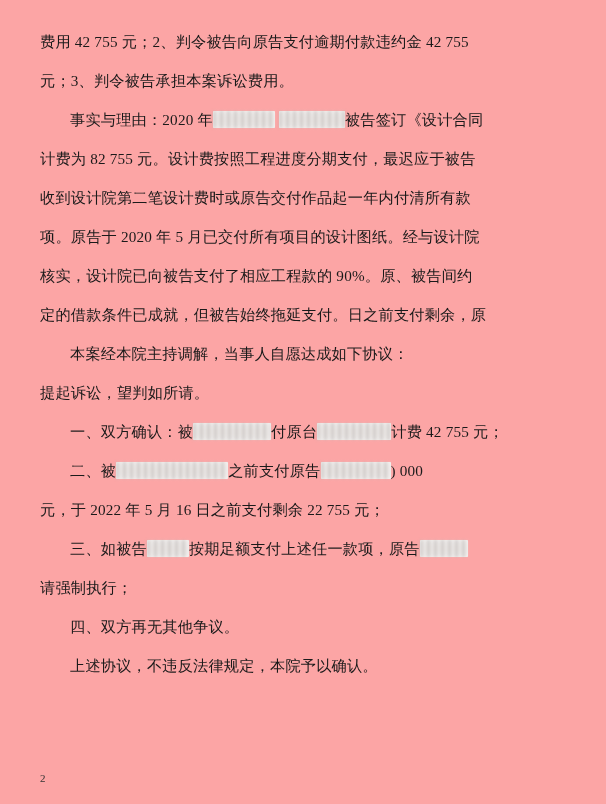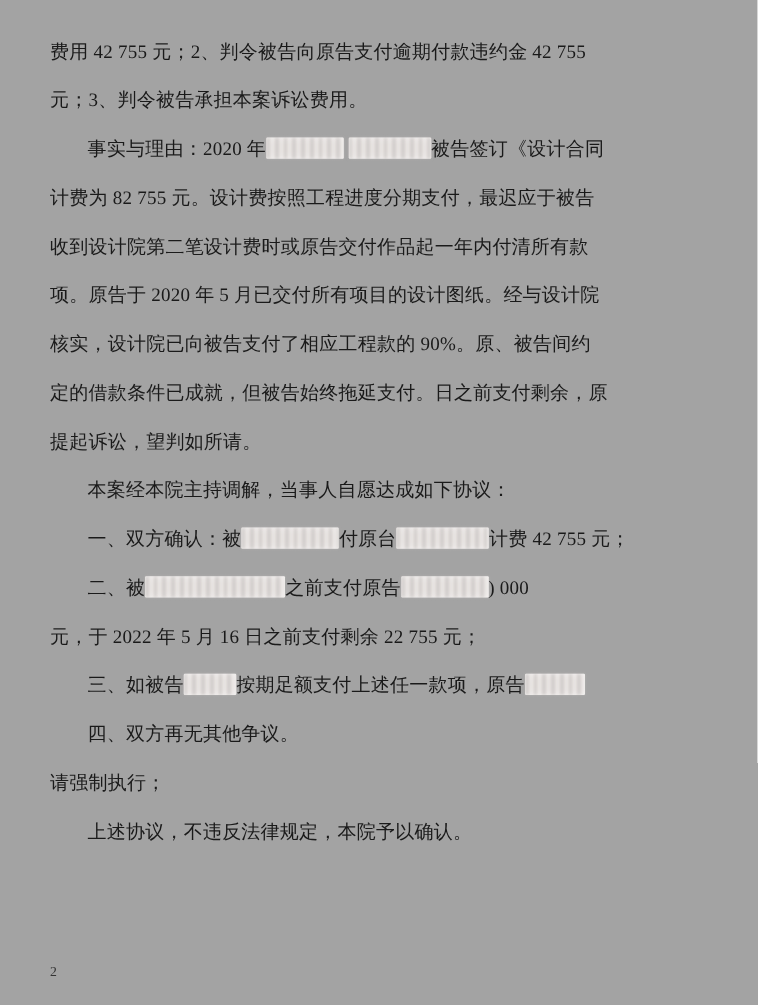--- a/index.html
+++ b/index.html
@@ -11,21 +11,21 @@
     width: 606px;
     height: 804px;
     position: relative;
     overflow: hidden;
     font-family: "Liberation Serif", "DejaVu Serif", serif;
     color: #1a1a1a;
   }
   .page {
     position: absolute;
     inset: 0;
-    background: #a3a3a3;
+    background: #fca5a5;
     padding: 22px 34px 0 40px;
     box-sizing: border-box;
   }
   .para {
     font-size: 15.2px;
     line-height: 39px;
     text-align: justify;
     text-justify: inter-ideograph;
     letter-spacing: 0.2px;
     margin: 0;
@@ -69,24 +69,24 @@
 <div class="page">
   <div id="body-text">
       <p class="para noindent">费用 42 755 元；2、判令被告向原告支付逾期付款违约金 42 755</p>
       <p class="para noindent">元；3、判令被告承担本案诉讼费用。</p>
       <p class="para indent">事实与理由：2020 年<span class="redact r-h" style="width: 62px;"></span> <span class="redact r-h" style="width: 66px;"></span>被告签订《设计合同</p>
       <p class="para noindent">计费为 82 755 元。设计费按照工程进度分期支付，最迟应于被告</p>
       <p class="para noindent">收到设计院第二笔设计费时或原告交付作品起一年内付清所有款</p>
       <p class="para noindent">项。原告于 2020 年 5 月已交付所有项目的设计图纸。经与设计院</p>
       <p class="para noindent">核实，设计院已向被告支付了相应工程款的 90%。原、被告间约</p>
       <p class="para noindent">定的借款条件已成就，但被告始终拖延支付。日之前支付剩余，原</p>
+      <p class="para indent">本案经本院主持调解，当事人自愿达成如下协议：</p>
       <p class="para noindent">提起诉讼，望判如所请。</p>
-      <p class="para indent">本案经本院主持调解，当事人自愿达成如下协议：</p>
       <p class="para indent">一、双方确认：被<span class="redact r-h" style="width: 78px;"></span>付原台<span class="redact r-h" style="width: 74px;"></span>计费 42 755 元；</p>
       <p class="para indent">二、被<span class="redact r-h" style="width: 112px;"></span>之前支付原告<span class="redact r-h" style="width: 70px;"></span>) 000</p>
       <p class="para noindent">元，于 2022 年 5 月 16 日之前支付剩余 22 755 元；</p>
       <p class="para indent">三、如被告<span class="redact r-h" style="width: 42px;"></span>按期足额支付上述任一款项，原告<span class="redact r-h" style="width: 48px;"></span></p>
+      <p class="para noindent">请强制执行；</p>
       <p class="para indent">四、双方再无其他争议。</p>
-      <p class="para noindent">请强制执行；</p>
       <p class="para indent">上述协议，不违反法律规定，本院予以确认。</p>
     </div>
   <div class="page-number">2</div>
 </div>
 
 </body></html>

